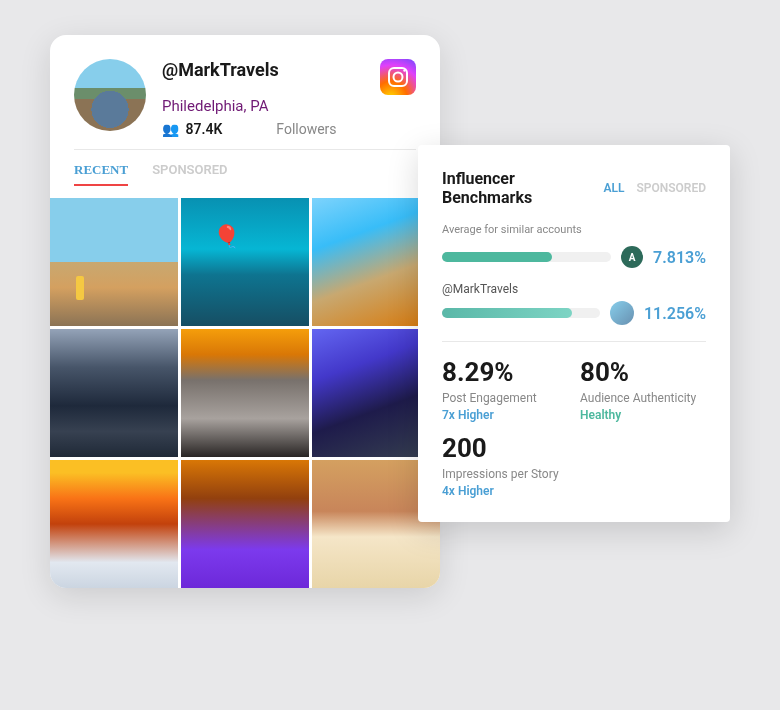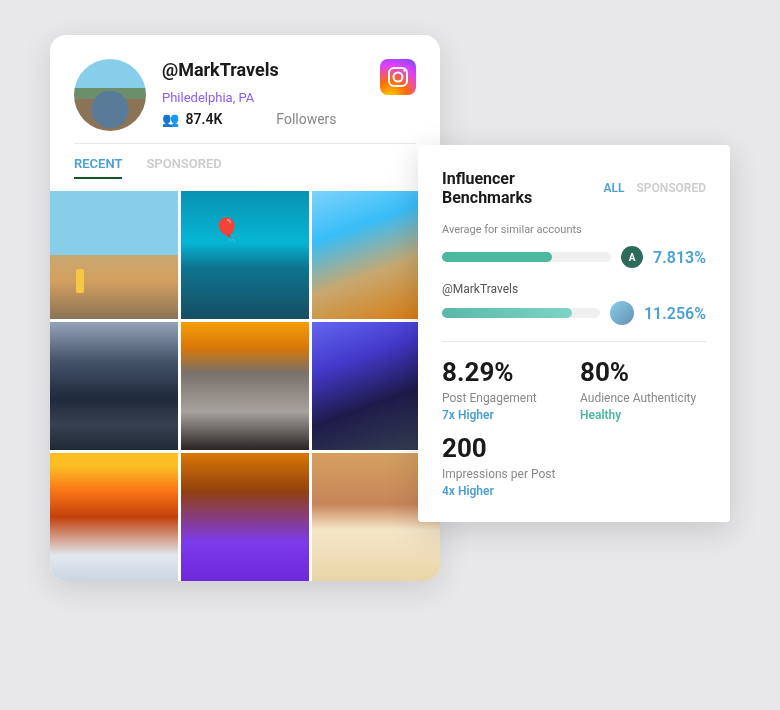--- a/index.html
+++ b/index.html
@@ -67,23 +67,23 @@
       flex: 1;
     }
 
     .username {
       font-size: 18px;
       font-weight: 700;
       color: #1a1a1a;
     }
 
     .location {
-      font-size: 13px;
-      color: #8b5cf6;
-      margin-top: 10px;
+      font-size: 15px;
+      color: #701a75;
+      margin-top: 17px;
     }
 
     .followers-row {
       display: flex;
       align-items: center;
       margin-top: 6px;
       gap: 6px;
     }
 
     .followers-icon {
@@ -129,21 +129,22 @@
     .tab {
       font-size: 13px;
       font-weight: 600;
       color: #ccc;
       cursor: pointer;
       padding-bottom: 6px;
     }
 
     .tab.active {
       color: #4a9fd4;
-      border-bottom: 2px solid #14532d;
+      border-bottom: 2px solid #ef4444;
+      font-family: Liberation Serif, serif;
     }
 
     .photo-grid {
       display: grid;
       grid-template-columns: repeat(3, 1fr);
       gap: 3px;
       margin: 0 -24px;
     }
 
     .photo-cell {
@@ -471,19 +472,19 @@
         <span class="metric-label">Post Engagement</span>
         <span class="metric-sub blue">7x Higher</span>
       </div>
       <div class="metric-item">
         <span class="metric-value">80%</span>
         <span class="metric-label">Audience Authenticity</span>
         <span class="metric-sub teal">Healthy</span>
       </div>
       <div class="metric-item">
         <span class="metric-value">200</span>
-        <span class="metric-label">Impressions per Post</span>
+        <span class="metric-label">Impressions per Story</span>
         <span class="metric-sub blue">4x Higher</span>
       </div>
     </div>
   </div>
 
 </div>
 
 </body></html>

